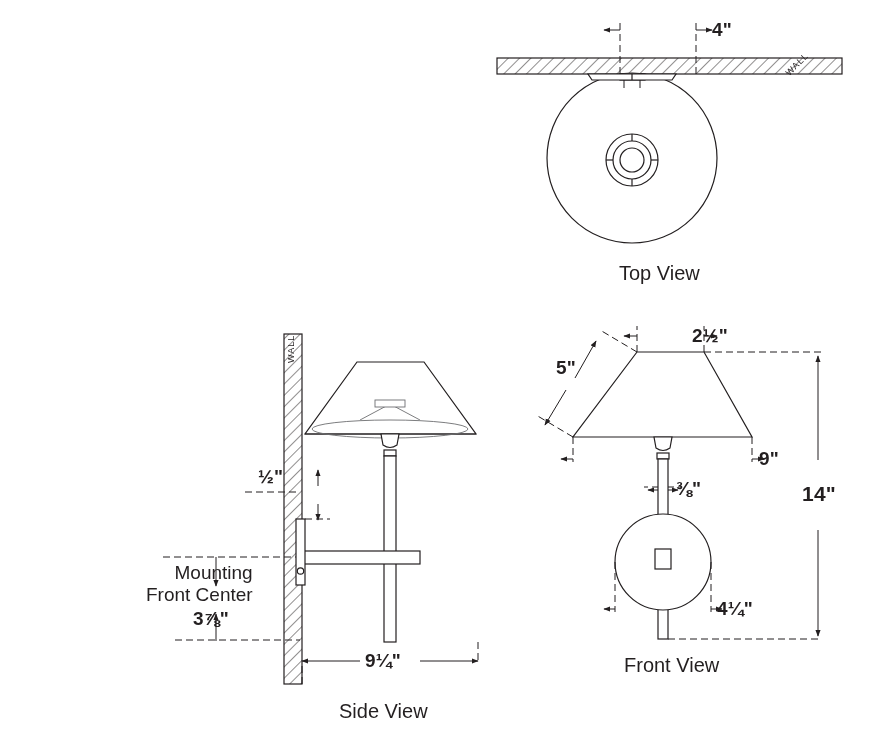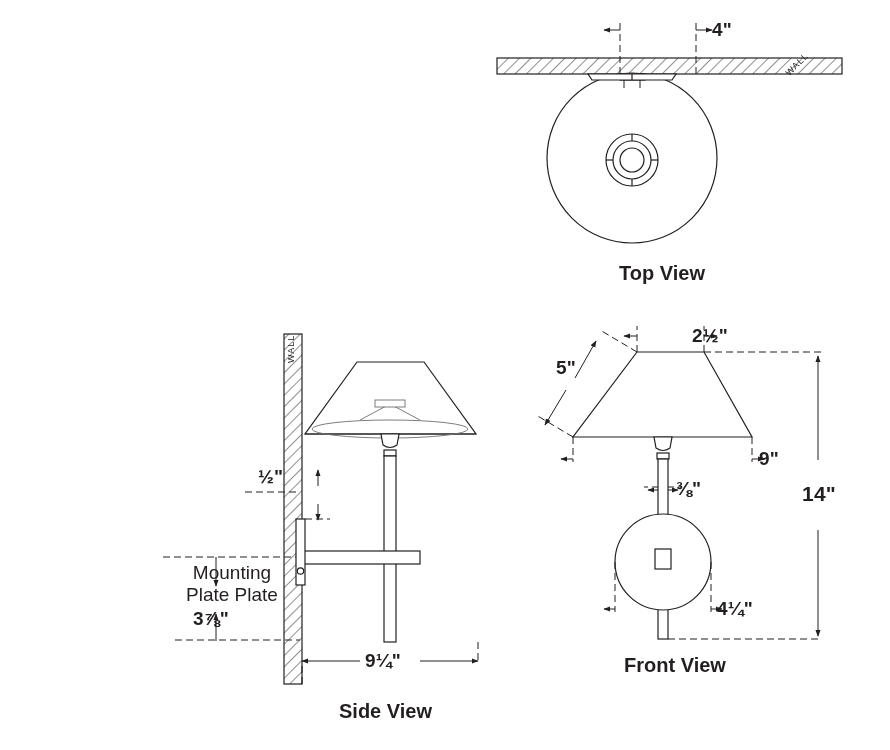--- a/index.html
+++ b/index.html
@@ -26,21 +26,21 @@
     white-space: nowrap;
     line-height: 1.15;
   }
   .dim {
     font-size: 19px;
     font-weight: 700;
     letter-spacing: 0.2px;
   }
   .viewname {
     font-size: 20px;
-    font-weight: 700;
+    font-weight: 400;
   }
   .note {
     font-size: 19px;
     font-weight: 400;
     text-align: center;
   }
 </style>
 </head>
 <body>
 
@@ -221,23 +221,23 @@
 <div class="label dim" style="left:712px; top:19px;">4"</div>
 
 <div class="label viewname" style="left:619px; top:262px;">Top View</div>
 
 <div class="label" style="left:783px; top:59px; font-size:9px; letter-spacing:1px; transform:rotate(-45deg);">WALL</div>
 
 <div class="label" style="left:286px; top:363px; font-size:9px; letter-spacing:1px; transform:rotate(-90deg); transform-origin:left top;">WALL</div>
 
 <div class="label dim" style="left:258px; top:466px;">½"</div>
 
-<div class="label note" style="left:146px; top:562px; text-align:center;margin-left:40px;">
+<div class="label note" style="left:146px; top:562px; text-align:right;">
   <div>Mounting</div>
-  <div>Plate Plate</div>
+  <div>Front Center</div>
 </div>
 
 <div class="label dim" style="left:193px; top:608px;">3⅞"</div>
 
 <div class="label dim" style="left:365px; top:650px;">9¼"</div>
 
 <div class="label viewname" style="left:339px; top:700px;">Side View</div>
 
 <div class="label dim" style="left:556px; top:357px;">5"</div>
 

